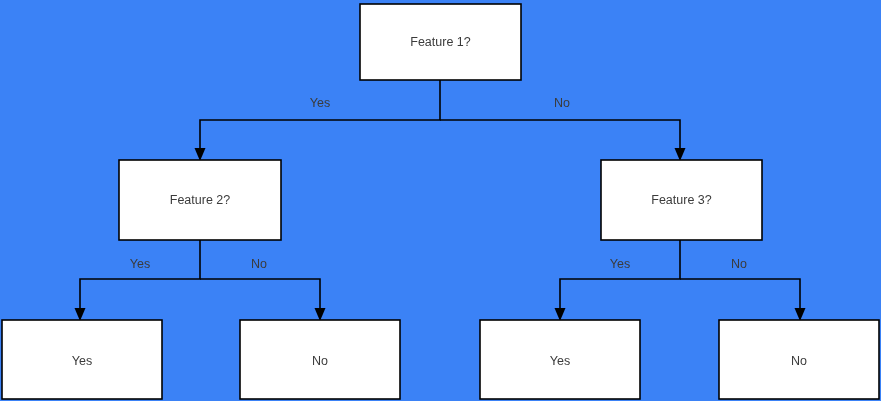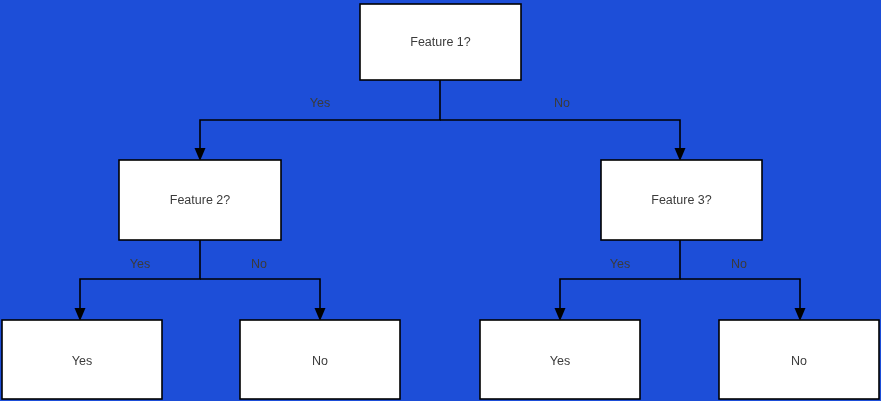--- a/index.html
+++ b/index.html
@@ -4,21 +4,21 @@
 <style>
   html, body {
     margin: 0;
     padding: 0;
     background: #ffffff;
   }
   #canvas {
     position: relative;
     width: 881px;
     height: 401px;
-    background: #1d4ed8;
+    background: #3b82f6;
     overflow: hidden;
     font-family: "Liberation Sans", sans-serif;
   }
   #diagram-svg {
     position: absolute;
     left: 0;
     top: 0;
     width: 881px;
     height: 401px;
   }

